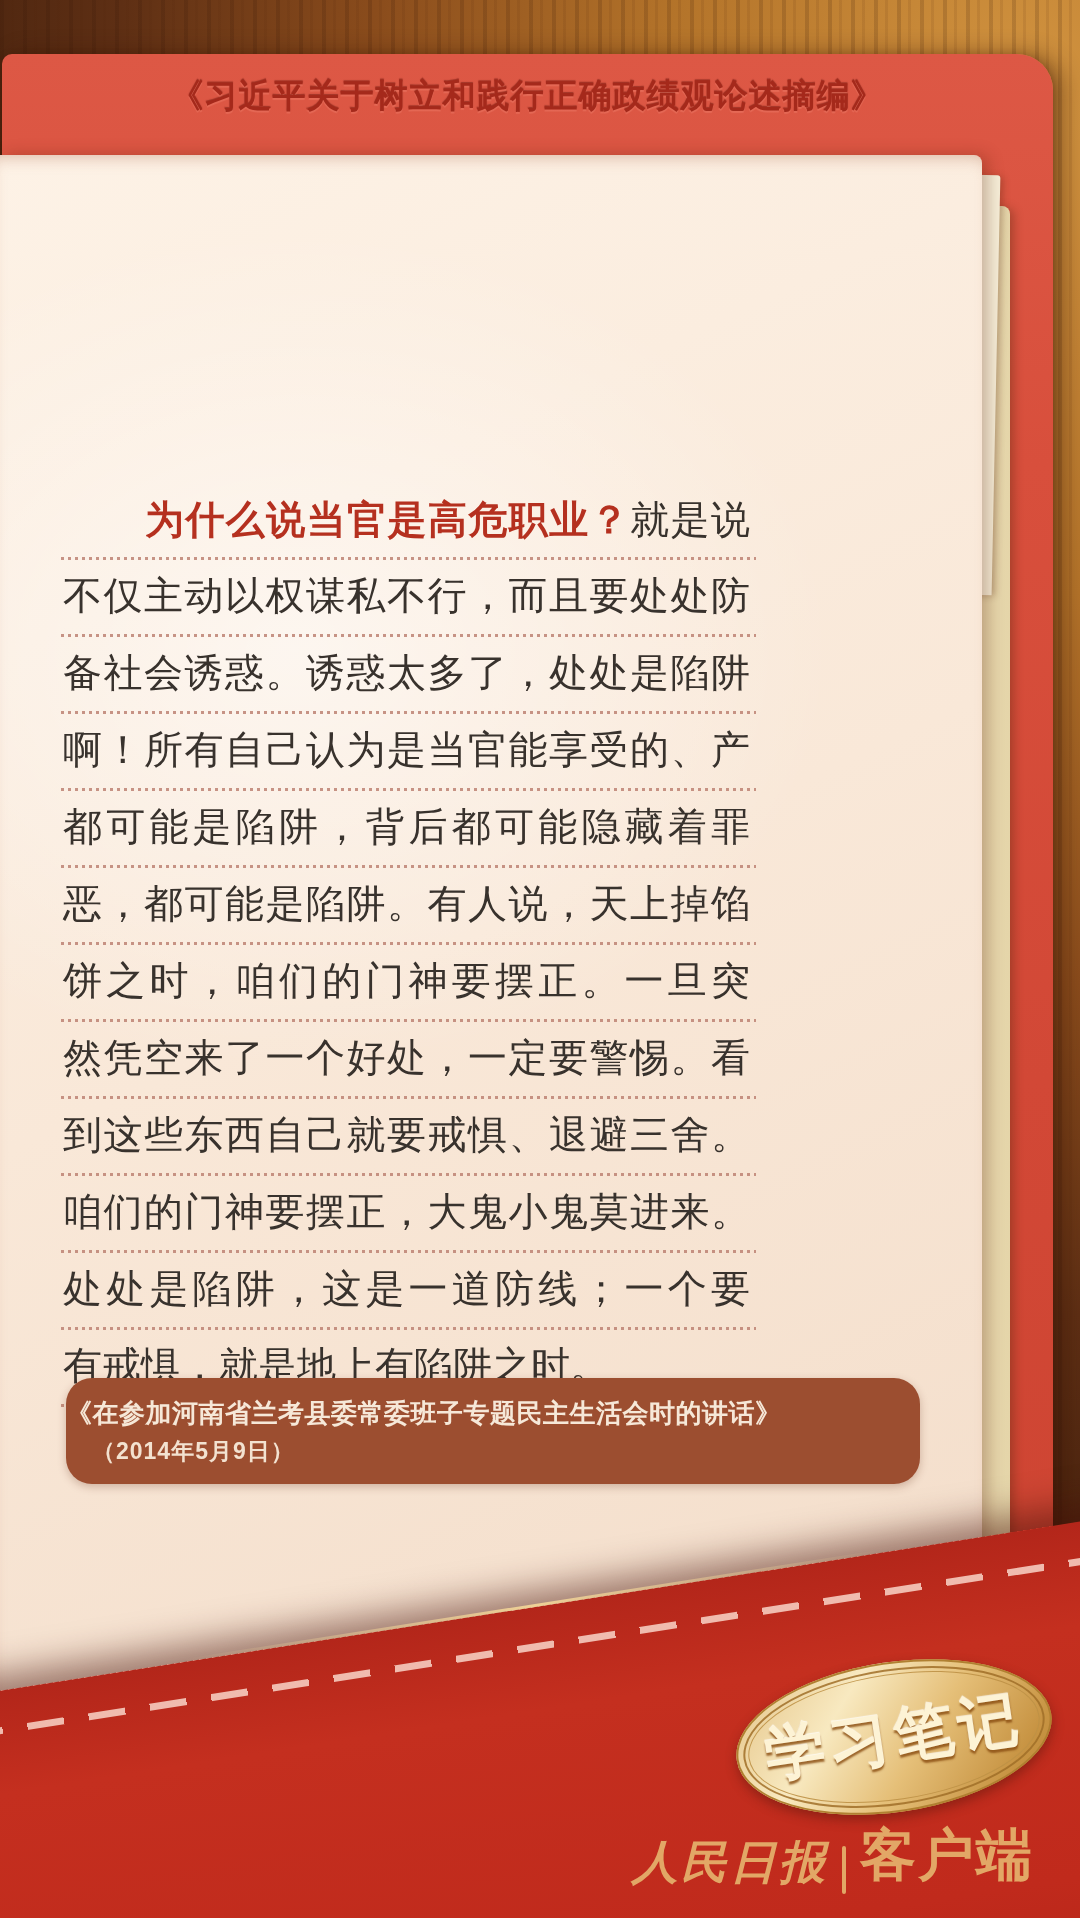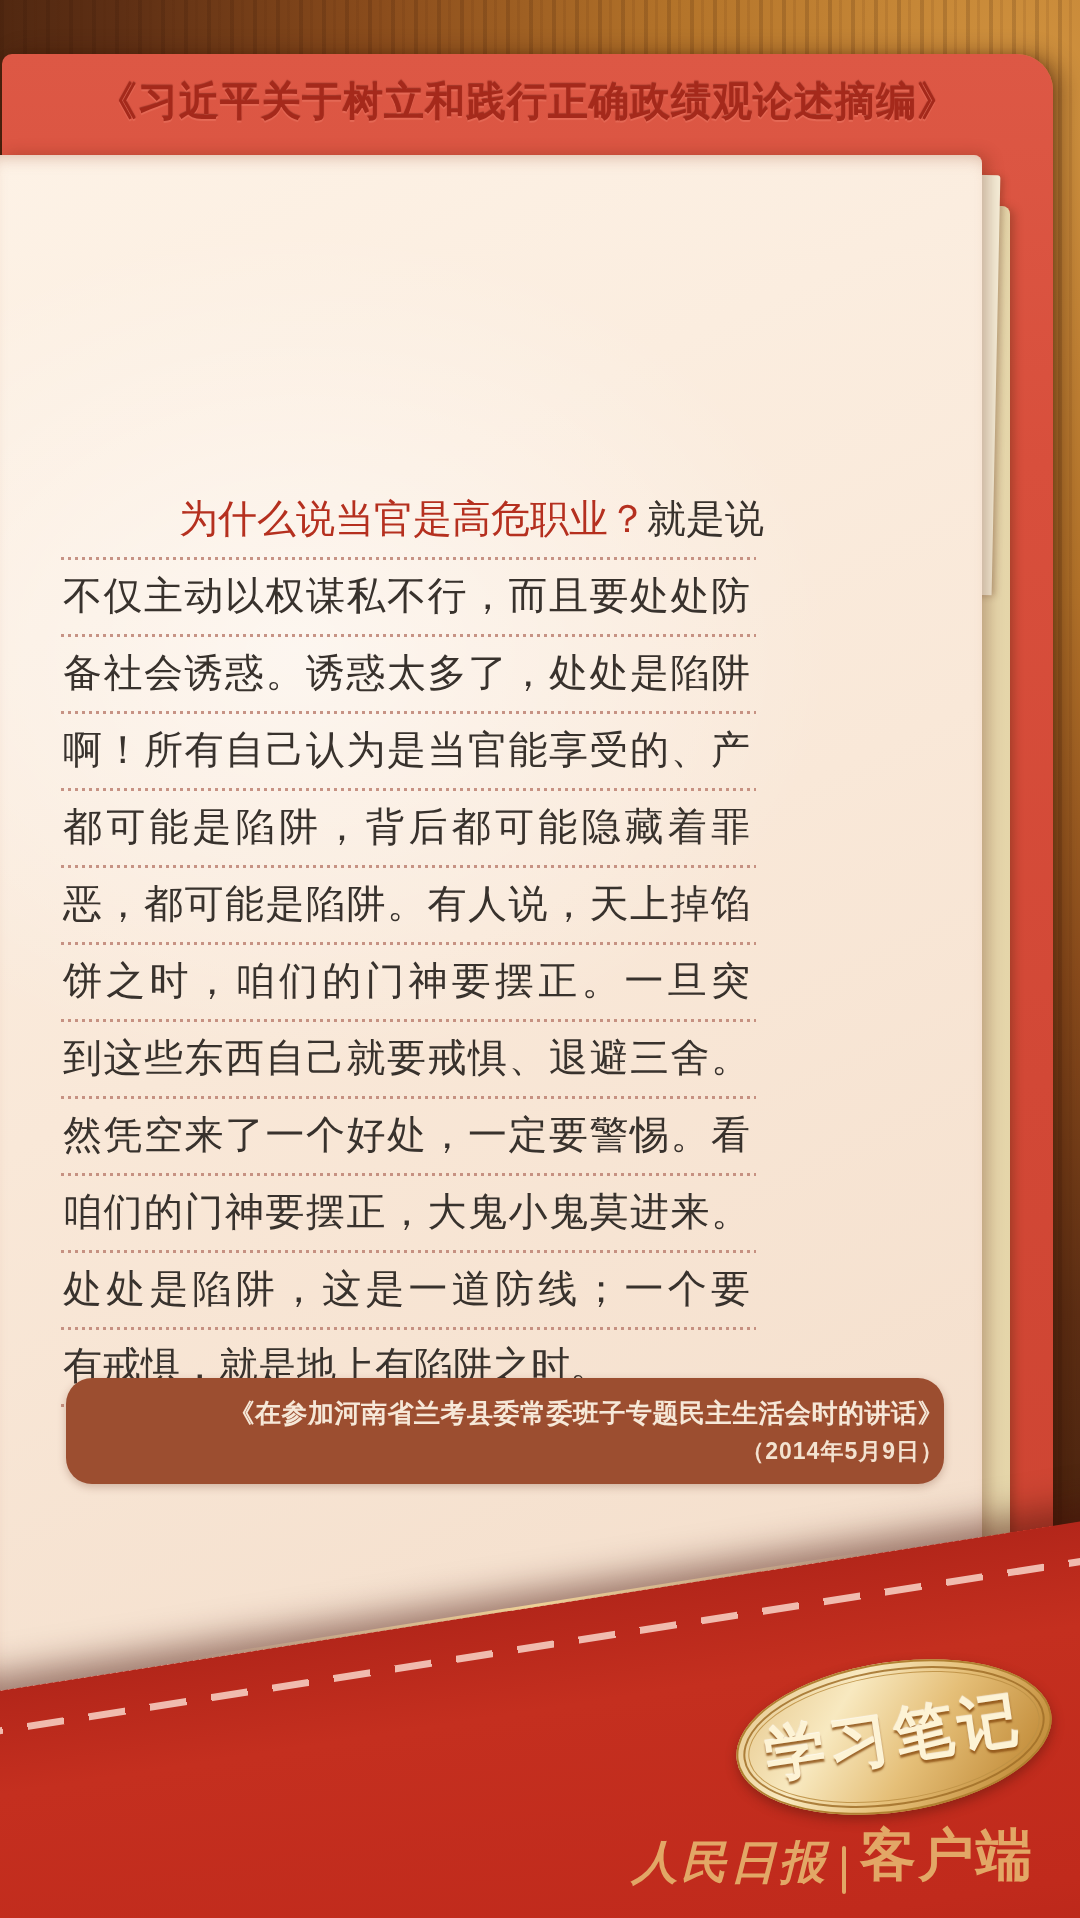--- a/index.html
+++ b/index.html
@@ -12,21 +12,21 @@
     background:
       repeating-linear-gradient(90deg, rgba(50,20,6,.16) 0 4px, rgba(255,255,255,0) 4px 11px, rgba(80,35,10,.10) 11px 14px, rgba(255,255,255,0) 14px 23px),
       radial-gradient(1150px 1500px at 96% 6%, #d29440 0%, #b4742a 32%, #8a4c1c 58%, #5e2f14 80%, #46220e 100%);}
 
   
   .card{position:absolute;left:2px;top:54px;width:1051px;bottom:0;
     border-radius:10px 36px 0 0;
     background:linear-gradient(180deg,#dd5845 0%,#d84f3c 22%,#d24836 55%,#cc4330 100%);
     box-shadow:10px 0 22px rgba(55,18,4,.45), 0 4px 10px rgba(55,18,4,.35);}
   .card-title{margin-top:20px;text-align:center;
-    font-size:40px;font-weight:700;letter-spacing:1px;color:#a5291b;
+    font-size:33px;font-weight:700;letter-spacing:1px;color:#a5291b;
     text-shadow:0 2px 1px rgba(255,160,140,.25), 0 -1px 1px rgba(90,10,5,.45);}
 
   
   .page-under{position:absolute;left:872px;top:206px;width:138px;height:1345px;
     background:linear-gradient(90deg,#efe1bc,#e5d5a9);border-radius:0 8px 6px 0;
     box-shadow:4px 2px 10px rgba(90,40,15,.38);}
   .page-torn{position:absolute;left:868px;top:174px;width:128px;height:420px;
     background:#f6eed8;border-radius:8px 3px 0 0;transform:rotate(1.2deg);
     box-shadow:3px 1px 7px rgba(90,40,15,.3);}
 
@@ -42,27 +42,27 @@
   .text-block{position:absolute;left:63px;top:328px;width:687px;}
   .row{position:relative;height:77px;line-height:72px;
     font-family:"DejaVu Serif","Liberation Serif",serif;
     font-size:39px;color:#38322d;
     text-align:justify;text-align-last:justify;white-space:nowrap;}
   .row::after{content:"";position:absolute;left:-2px;right:-6px;bottom:0;height:3px;
     background:repeating-linear-gradient(90deg,#bd8273 0 3px,rgba(0,0,0,0) 3px 7px);
     opacity:.85;}
   .row.first{text-indent:82px;}
   .row.last{text-align-last:left;}
-  .hl{color:#b5301f;font-weight:400;margin-left:34px;}
+  .hl{color:#b5301f;font-weight:700;}
 
   
   .source{position:absolute;left:66px;top:1378px;width:854px;height:106px;
     border-radius:26px;background:#9c4e30;
-    display:flex;flex-direction:column;justify-content:center;align-items:flex-end;gap:5px;
-    box-shadow:0 3px 8px rgba(90,30,10,.25);padding-left:24px;}
+    display:flex;flex-direction:column;justify-content:center;align-items:flex-start;gap:5px;
+    box-shadow:0 3px 8px rgba(90,30,10,.25);}
   .source-title{font-size:26px;font-weight:700;color:#f6e8d8;letter-spacing:.5px;}
   .source-date{font-size:23px;font-weight:700;color:#f3e2d0;letter-spacing:1px;margin-left:26px;}
 
   
   .flap{position:absolute;left:-40px;top:1697px;width:1420px;height:640px;
     transform:rotate(-8.9deg);transform-origin:0 0;
     background:linear-gradient(180deg,#b3261a 0%,#c42f1f 16%,#c02a1c 55%,#a81f13 100%);
     box-shadow:0 -16px 34px rgba(70,15,8,.5);}
   .flap::before{content:"";position:absolute;top:-3px;left:16%;width:50%;height:3px;
     background:linear-gradient(90deg,rgba(255,220,150,0),rgba(255,226,156,.8),rgba(255,220,150,0));}
@@ -104,22 +104,22 @@
 
   <div class="paper">
     <div class="text-block">
       <div class="row first"><span class="hl">为什么说当官是高危职业？</span><span>就是说</span></div>
       <div class="row"><span>不仅主动以权谋私不行，而且要处处防</span></div>
       <div class="row"><span>备社会诱惑。诱惑太多了，处处是陷阱</span></div>
       <div class="row"><span>啊！所有自己认为是当官能享受的、产</span></div>
       <div class="row"><span>都可能是陷阱，背后都可能隐藏着罪</span></div>
       <div class="row"><span>恶，都可能是陷阱。有人说，天上掉馅</span></div>
       <div class="row"><span>饼之时，咱们的门神要摆正。一旦突</span></div>
+      <div class="row"><span>然凭空来了一个好处，一定要警惕。看</span></div>
       <div class="row"><span>到这些东西自己就要戒惧、退避三舍。</span></div>
-      <div class="row"><span>然凭空来了一个好处，一定要警惕。看</span></div>
       <div class="row"><span>咱们的门神要摆正，大鬼小鬼莫进来。</span></div>
       <div class="row"><span>处处是陷阱，这是一道防线；一个要</span></div>
       <div class="row last"><span>有戒惧，就是地上有陷阱之时。</span></div>
     </div>
   </div>
 
   <div class="source">
     <div class="source-title">《在参加河南省兰考县委常委班子专题民主生活会时的讲话》</div>
     <div class="source-date">（2014年5月9日）</div>
   </div>

